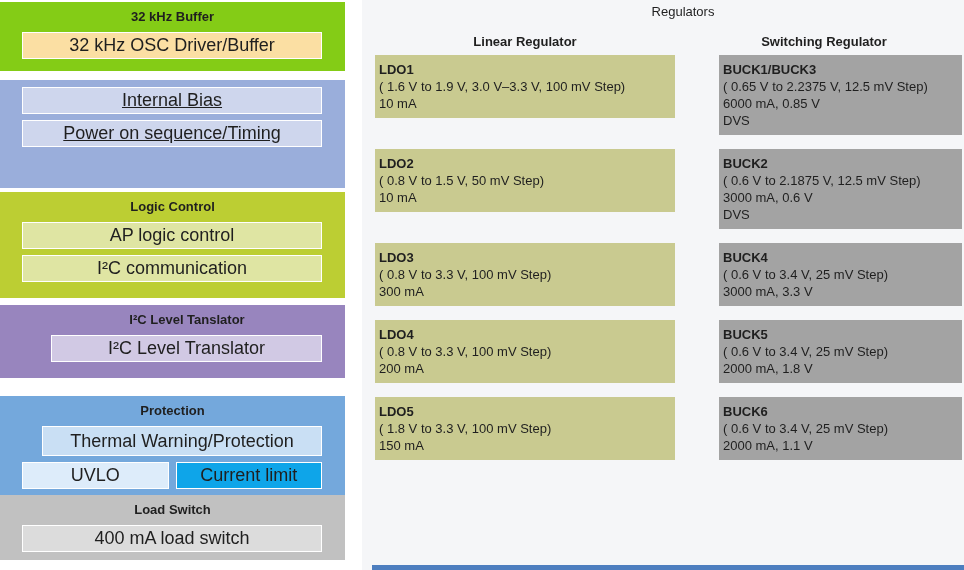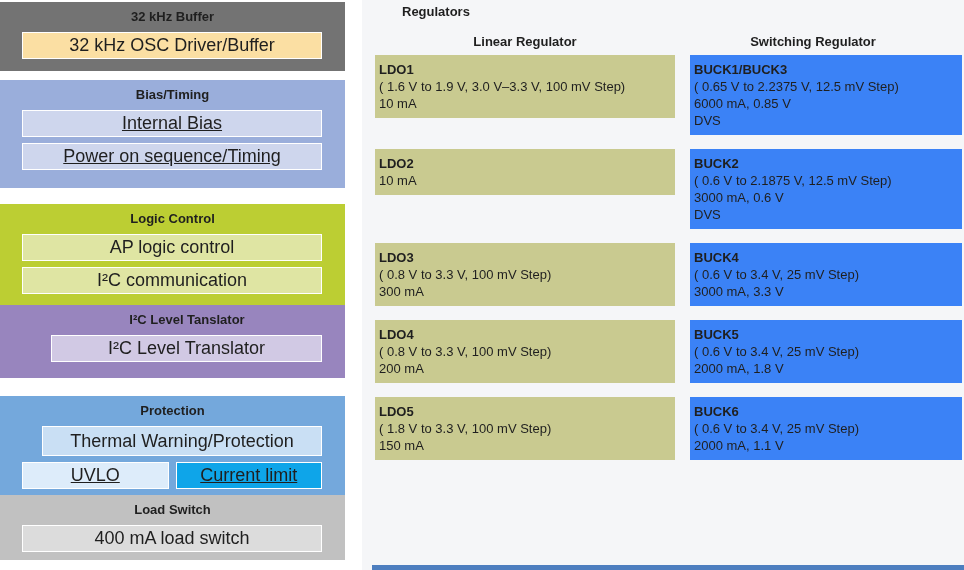--- a/index.html
+++ b/index.html
@@ -10,69 +10,68 @@
     color:#1f1f1f;
     font-size:13px;
   }
   
   .block{position:absolute;left:0;width:345px;box-sizing:border-box;padding-top:7px;}
   .bt{text-align:center;font-weight:bold;font-size:13px;line-height:16px;margin-bottom:7px;}
   .bi{
     margin:0 23px 6px 22px;height:27px;line-height:25px;text-align:center;
     font-size:18px;border:1px solid #ffffff;box-sizing:border-box;
   }
-  .split{display:flex;margin:0 23px 0 22px;gap:7px;text-decoration:underline;}
+  .split{display:flex;margin:0 23px 0 22px;gap:7px;}
   .split .bi{flex:1;margin:0;}
-  .b-orange{background:#737373;}       .i-orange{background:#FBDFA3;}
+  .b-orange{background:#84cc16;}       .i-orange{background:#FBDFA3;}
   .b-peri{background:#9AAEDB;}         .i-peri{background:#CED6ED;text-decoration:underline;}
   .b-ygreen{background:#BCCE33;}       .i-ygreen{background:#DFE5A3;}
   .b-purple{background:#9885BE;}       .i-purple{background:#D1C9E4;}
   .b-sky{background:#74A8DC;}          .i-sky{background:#C9DFF4;}
   .i-uvlo{background:#DDECFA;}         .i-climit{background:#0ea5e9;}
   .b-gray{background:#C1C1C1;}         .i-gray{background:#DCDCDC;}
   
   .panel{
     position:absolute;left:362px;top:0;width:602px;height:570px;
     background:#F5F6F8;box-sizing:border-box;
   }
   .panel-title{
-    padding:5px 0 0 40px;font-weight:bold;font-size:13px;line-height:14px;
+    padding:5px 0 0 40px;text-align:center;font-weight:normal;font-size:13px;line-height:14px;
   }
-  .col-headers{display:flex;margin:15px 0 0 13px;column-gap:2px;}
+  .col-headers{display:flex;margin:15px 0 0 13px;column-gap:13px;}
   .col-headers div{font-weight:bold;font-size:13px;text-align:center;line-height:15px;}
   .ch-linear{width:300px;}
   .ch-switch{width:272px;}
   .reg-grid{
     display:grid;grid-template-columns:300px 272px;column-gap:15px;row-gap:14px;
     align-items:start;margin:6px 0 0 13px;
   }
   .rbox{
     box-sizing:border-box;padding:6px 4px;text-align:left;line-height:17px;font-size:13px;
   }
   .ldo{background:#C9CA90;}
-  .buck{background:#3b82f6;}
+  .buck{background:#a3a3a3;margin-left:29px;}
   .rname{font-weight:bold;}
   
   .bottom-strip{position:absolute;left:372px;top:565px;width:592px;height:5px;background:#4D7EBF;}
 </style>
 </head>
 <body>
 
 <div class="block b-orange" style="top:2px;height:69px;">
   <div class="bt">32 kHz Buffer</div>
   <div class="bi i-orange">32 kHz OSC Driver/Buffer</div>
 </div>
 
 <div class="block b-peri" style="top:80px;height:108px;">
-  <div class="bt">Bias/Timing</div>
   <div class="bi i-peri">Internal Bias</div>
   <div class="bi i-peri">Power on sequence/Timing</div>
 </div>
 
-<div class="block b-ygreen" style="top:204px;height:106px;">
+<div class="block b-ygreen" style="top:192px;height:106px;">
   <div class="bt">Logic Control</div>
   <div class="bi i-ygreen">AP logic control</div>
   <div class="bi i-ygreen">I²C communication</div>
 </div>
 
 <div class="block b-purple" style="top:305px;height:73px;padding-left:29px;">
   <div class="bt">I²C Level Tanslator</div>
   <div class="bi i-purple">I²C Level Translator</div>
 </div>
 
@@ -107,20 +106,21 @@
     </div>
     <div class="rbox buck">
       <div class="rname">BUCK1/BUCK3</div>
       <div class="rline">( 0.65 V to 2.2375 V, 12.5 mV Step)</div>
       <div class="rline">6000 mA, 0.85 V</div>
       <div class="rline">DVS</div>
     </div>
 
     <div class="rbox ldo">
       <div class="rname">LDO2</div>
+      <div class="rline">( 0.8 V to 1.5 V, 50 mV Step)</div>
       <div class="rline">10 mA</div>
     </div>
     <div class="rbox buck">
       <div class="rname">BUCK2</div>
       <div class="rline">( 0.6 V to 2.1875 V, 12.5 mV Step)</div>
       <div class="rline">3000 mA, 0.6 V</div>
       <div class="rline">DVS</div>
     </div>
 
     <div class="rbox ldo">

